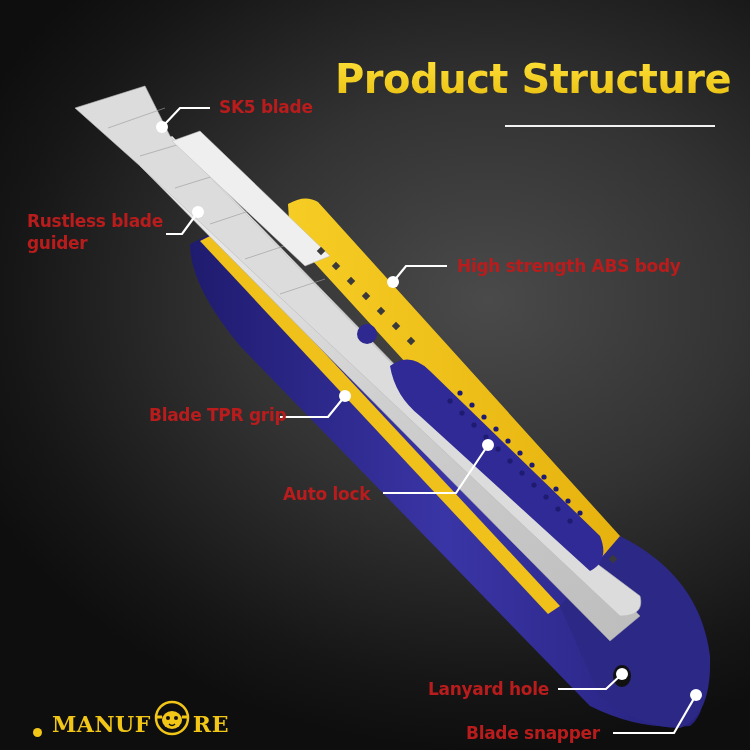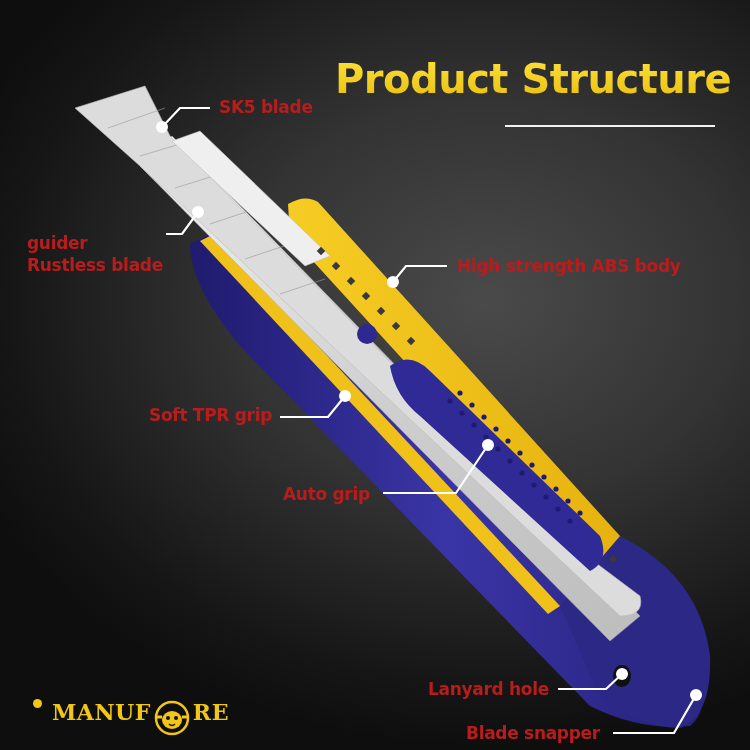--- a/index.html
+++ b/index.html
@@ -6,21 +6,21 @@
   body { width:750px; height:750px; overflow:hidden; position:relative;
     background: radial-gradient(ellipse 75% 60% at 65% 40%, #4a4a4a 0%, #333 45%, #161616 85%, #0e0e0e 100%);
     font-family: "DejaVu Sans", sans-serif; }
   .stage { position:absolute; left:0; top:16px; width:690px; height:750px; }
   .title { position:absolute; left:335px; top:40px; font-family:"DejaVu Sans", sans-serif; font-weight:bold;
     font-size:40px; letter-spacing:-0.5px; color:#f3cf1b; white-space:nowrap;
     background: linear-gradient(#ffe23a, #e8bd10); -webkit-background-clip:text; background-clip:text; -webkit-text-fill-color:transparent; }
   .title-rule { position:absolute; left:505px; top:109px; width:210px; height:2px; background:#f2f2f2; }
   .label { position:absolute; color:#b91c1c; font-family:"DejaVu Sans", sans-serif; font-weight:bold; font-size:17px; line-height:22px; white-space:nowrap; letter-spacing:-0.3px; }
   svg.overlay { position:absolute; left:0; top:0; }
-  .brand { position:absolute; left:33px; top:683px; display:flex; align-items:flex-start; }
+  .brand { position:absolute; left:33px; top:683px; display:flex; align-items:flex-end; }
   .brand-dot { width:9px; height:9px; border-radius:50%; background:#f1c617; margin-right:10px; }
   .brand-text { font-family:"DejaVu Serif", serif; font-weight:bold; font-size:22px; color:#f1c617; letter-spacing:0.5px; }
   .brand-mark { width:38px; height:38px; margin:0 2px; }
 </style>
 </head>
 <body>
 
 <div class="stage">
 
   <svg class="overlay" width="750" height="750" viewBox="0 0 750 750">
@@ -124,25 +124,25 @@
       <circle cx="488" cy="429" r="6"></circle>
       <circle cx="622" cy="658" r="6"></circle>
       <circle cx="696" cy="679" r="6"></circle>
     </g>
   </svg>
 
   <div class="title">Product Structure</div>
   <div class="title-rule"></div>
 
   <div class="label" style="left:219px; top:80px;">SK5 blade</div>
-  <div class="label" style="left:27px; top:194px;margin-top:44px;">Rustless blade</div>
+  <div class="label" style="left:27px; top:194px;">Rustless blade</div>
   <div class="label" style="left:27px; top:216px;text-align:center;">guider</div>
   <div class="label" style="left:457px; top:239px;">High strength ABS body</div>
-  <div class="label" style="left:149px; top:388px;">Soft TPR grip</div>
-  <div class="label" style="left:283px; top:467px;">Auto grip</div>
+  <div class="label" style="left:149px; top:388px;">Blade TPR grip</div>
+  <div class="label" style="left:283px; top:467px;">Auto lock</div>
   <div class="label" style="left:428px; top:662px;">Lanyard hole</div>
   <div class="label" style="left:466px; top:706px;text-align:right;">Blade snapper</div>
 
   <div class="brand">
     <div class="brand-dot"></div>
     <span class="brand-text">MANUF</span>
     <svg class="brand-mark" viewBox="0 0 38 38">
       <circle cx="19" cy="19" r="16" fill="none" stroke="#f1c617" stroke-width="2.5"></circle>
       <ellipse cx="19" cy="21" rx="10" ry="9" fill="#f1c617"></ellipse>
       <circle cx="15" cy="19" r="2" fill="#111"></circle>

